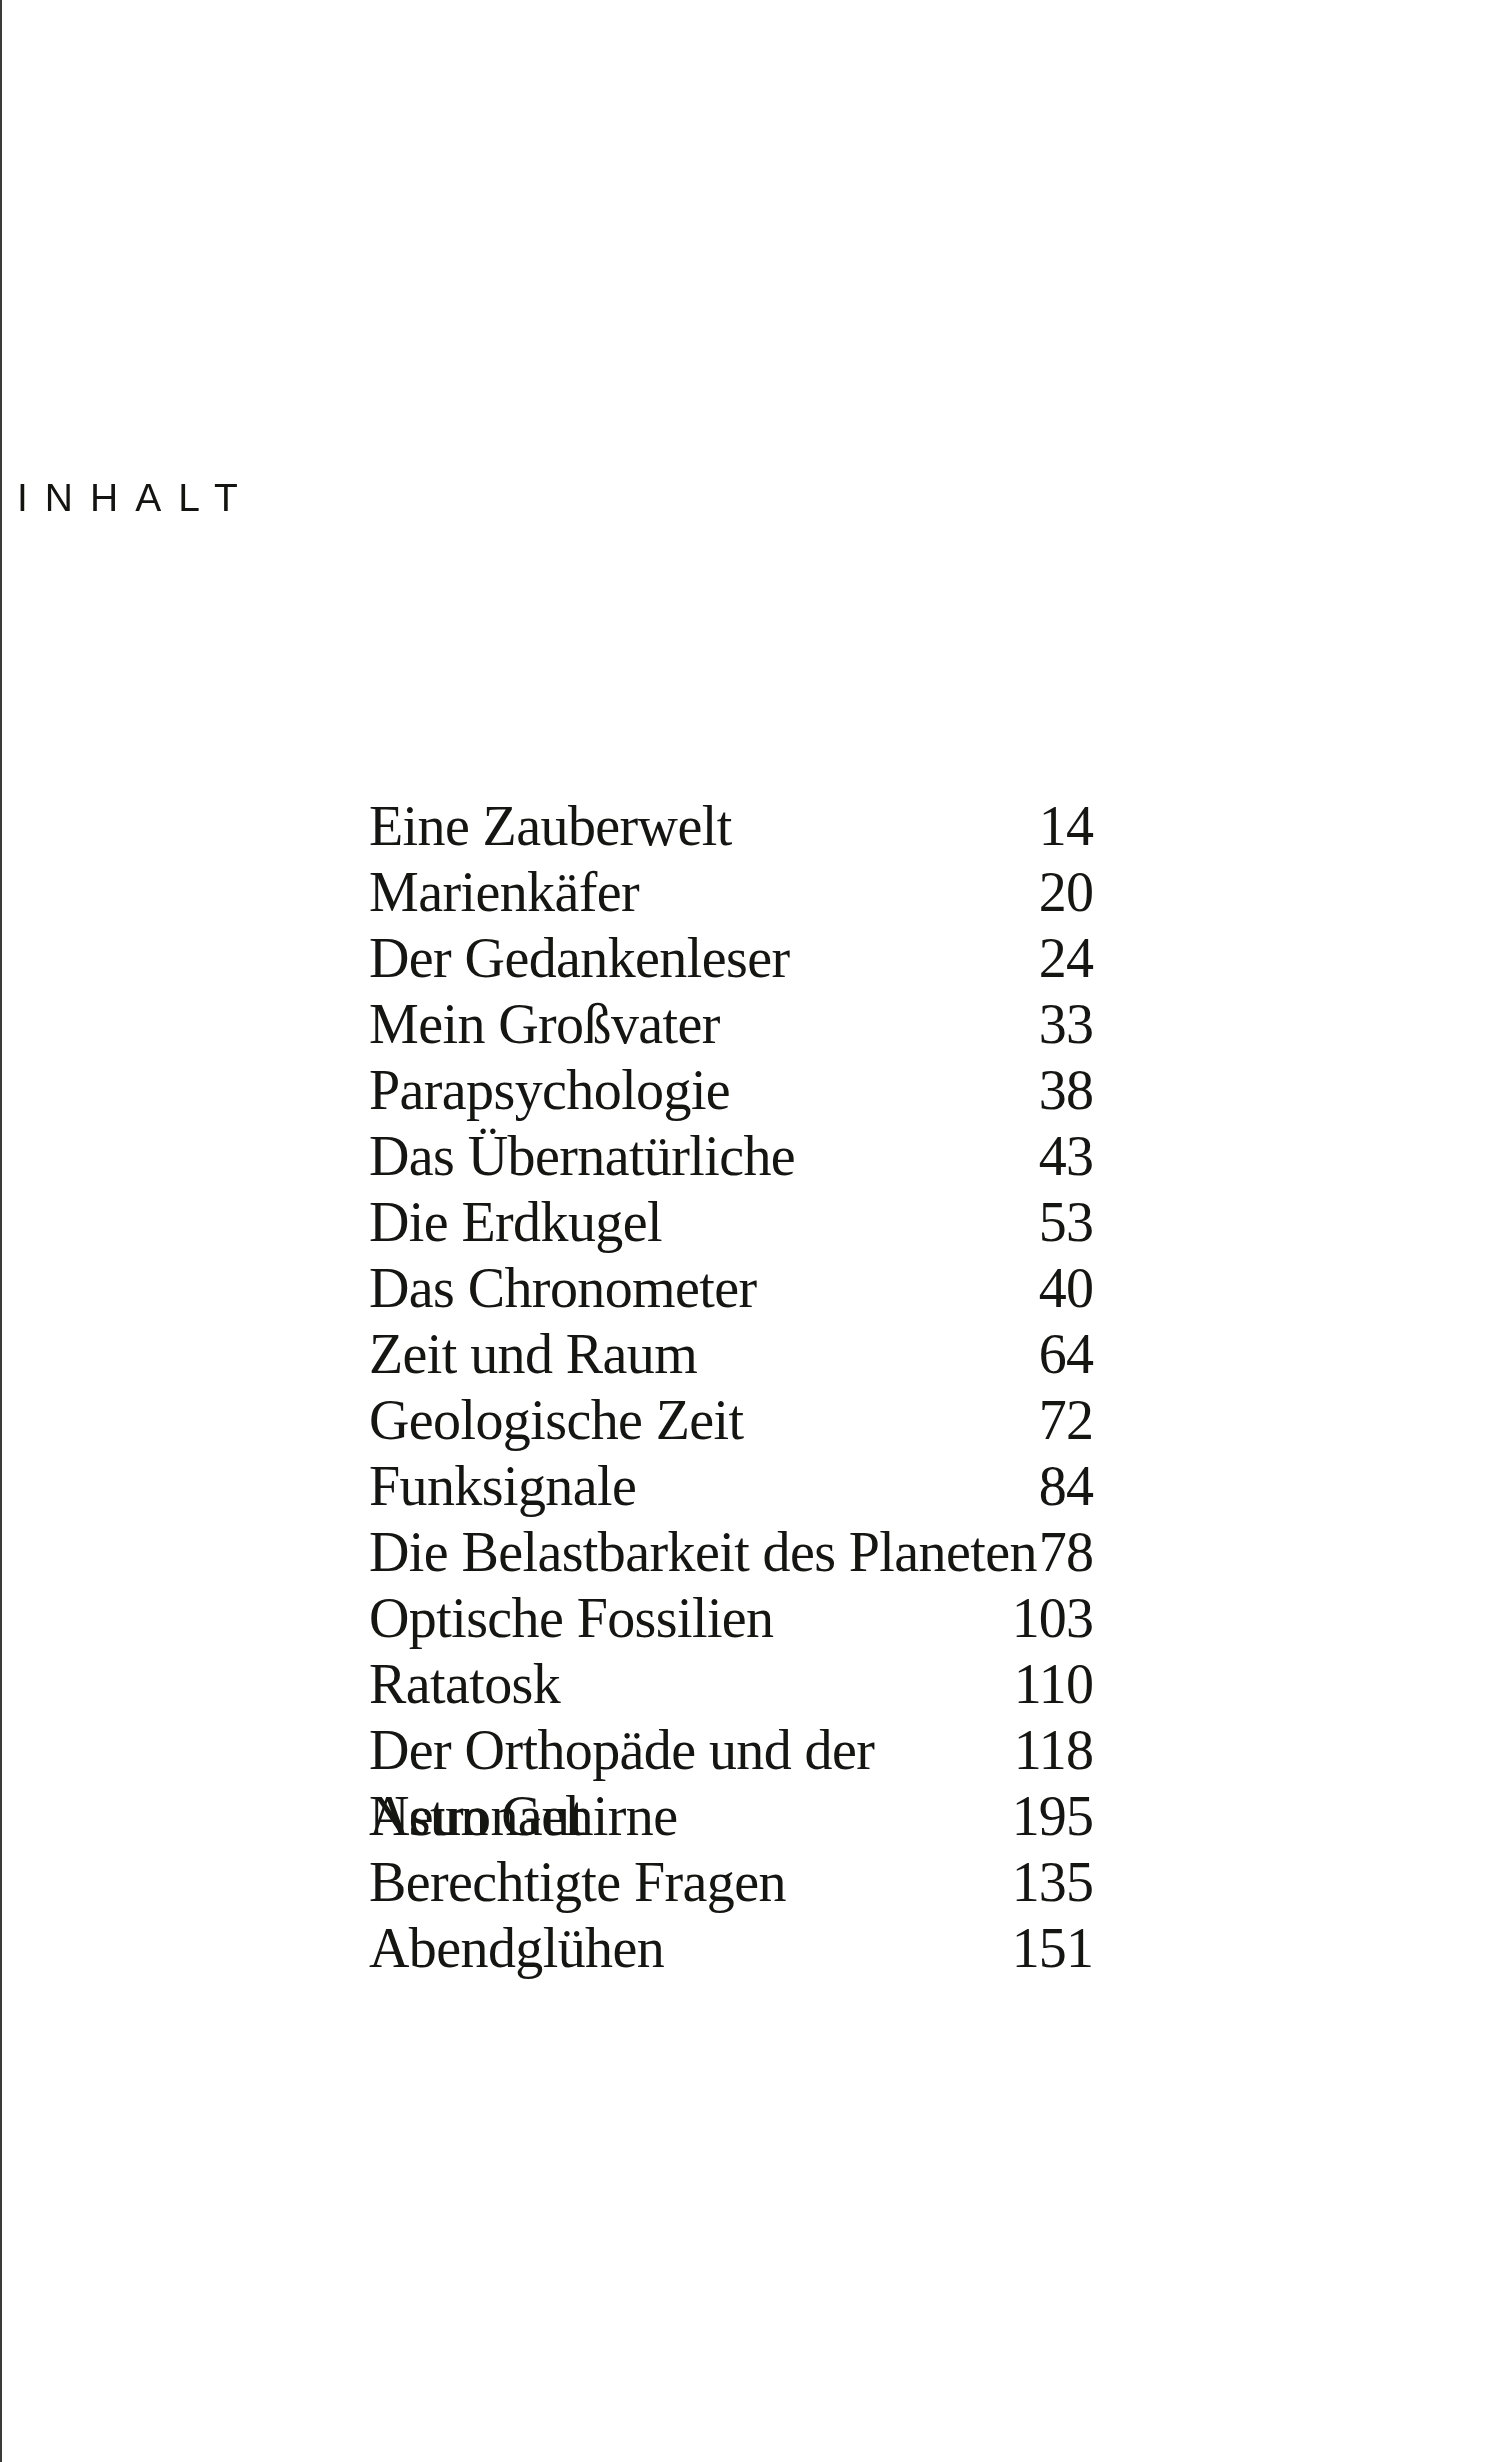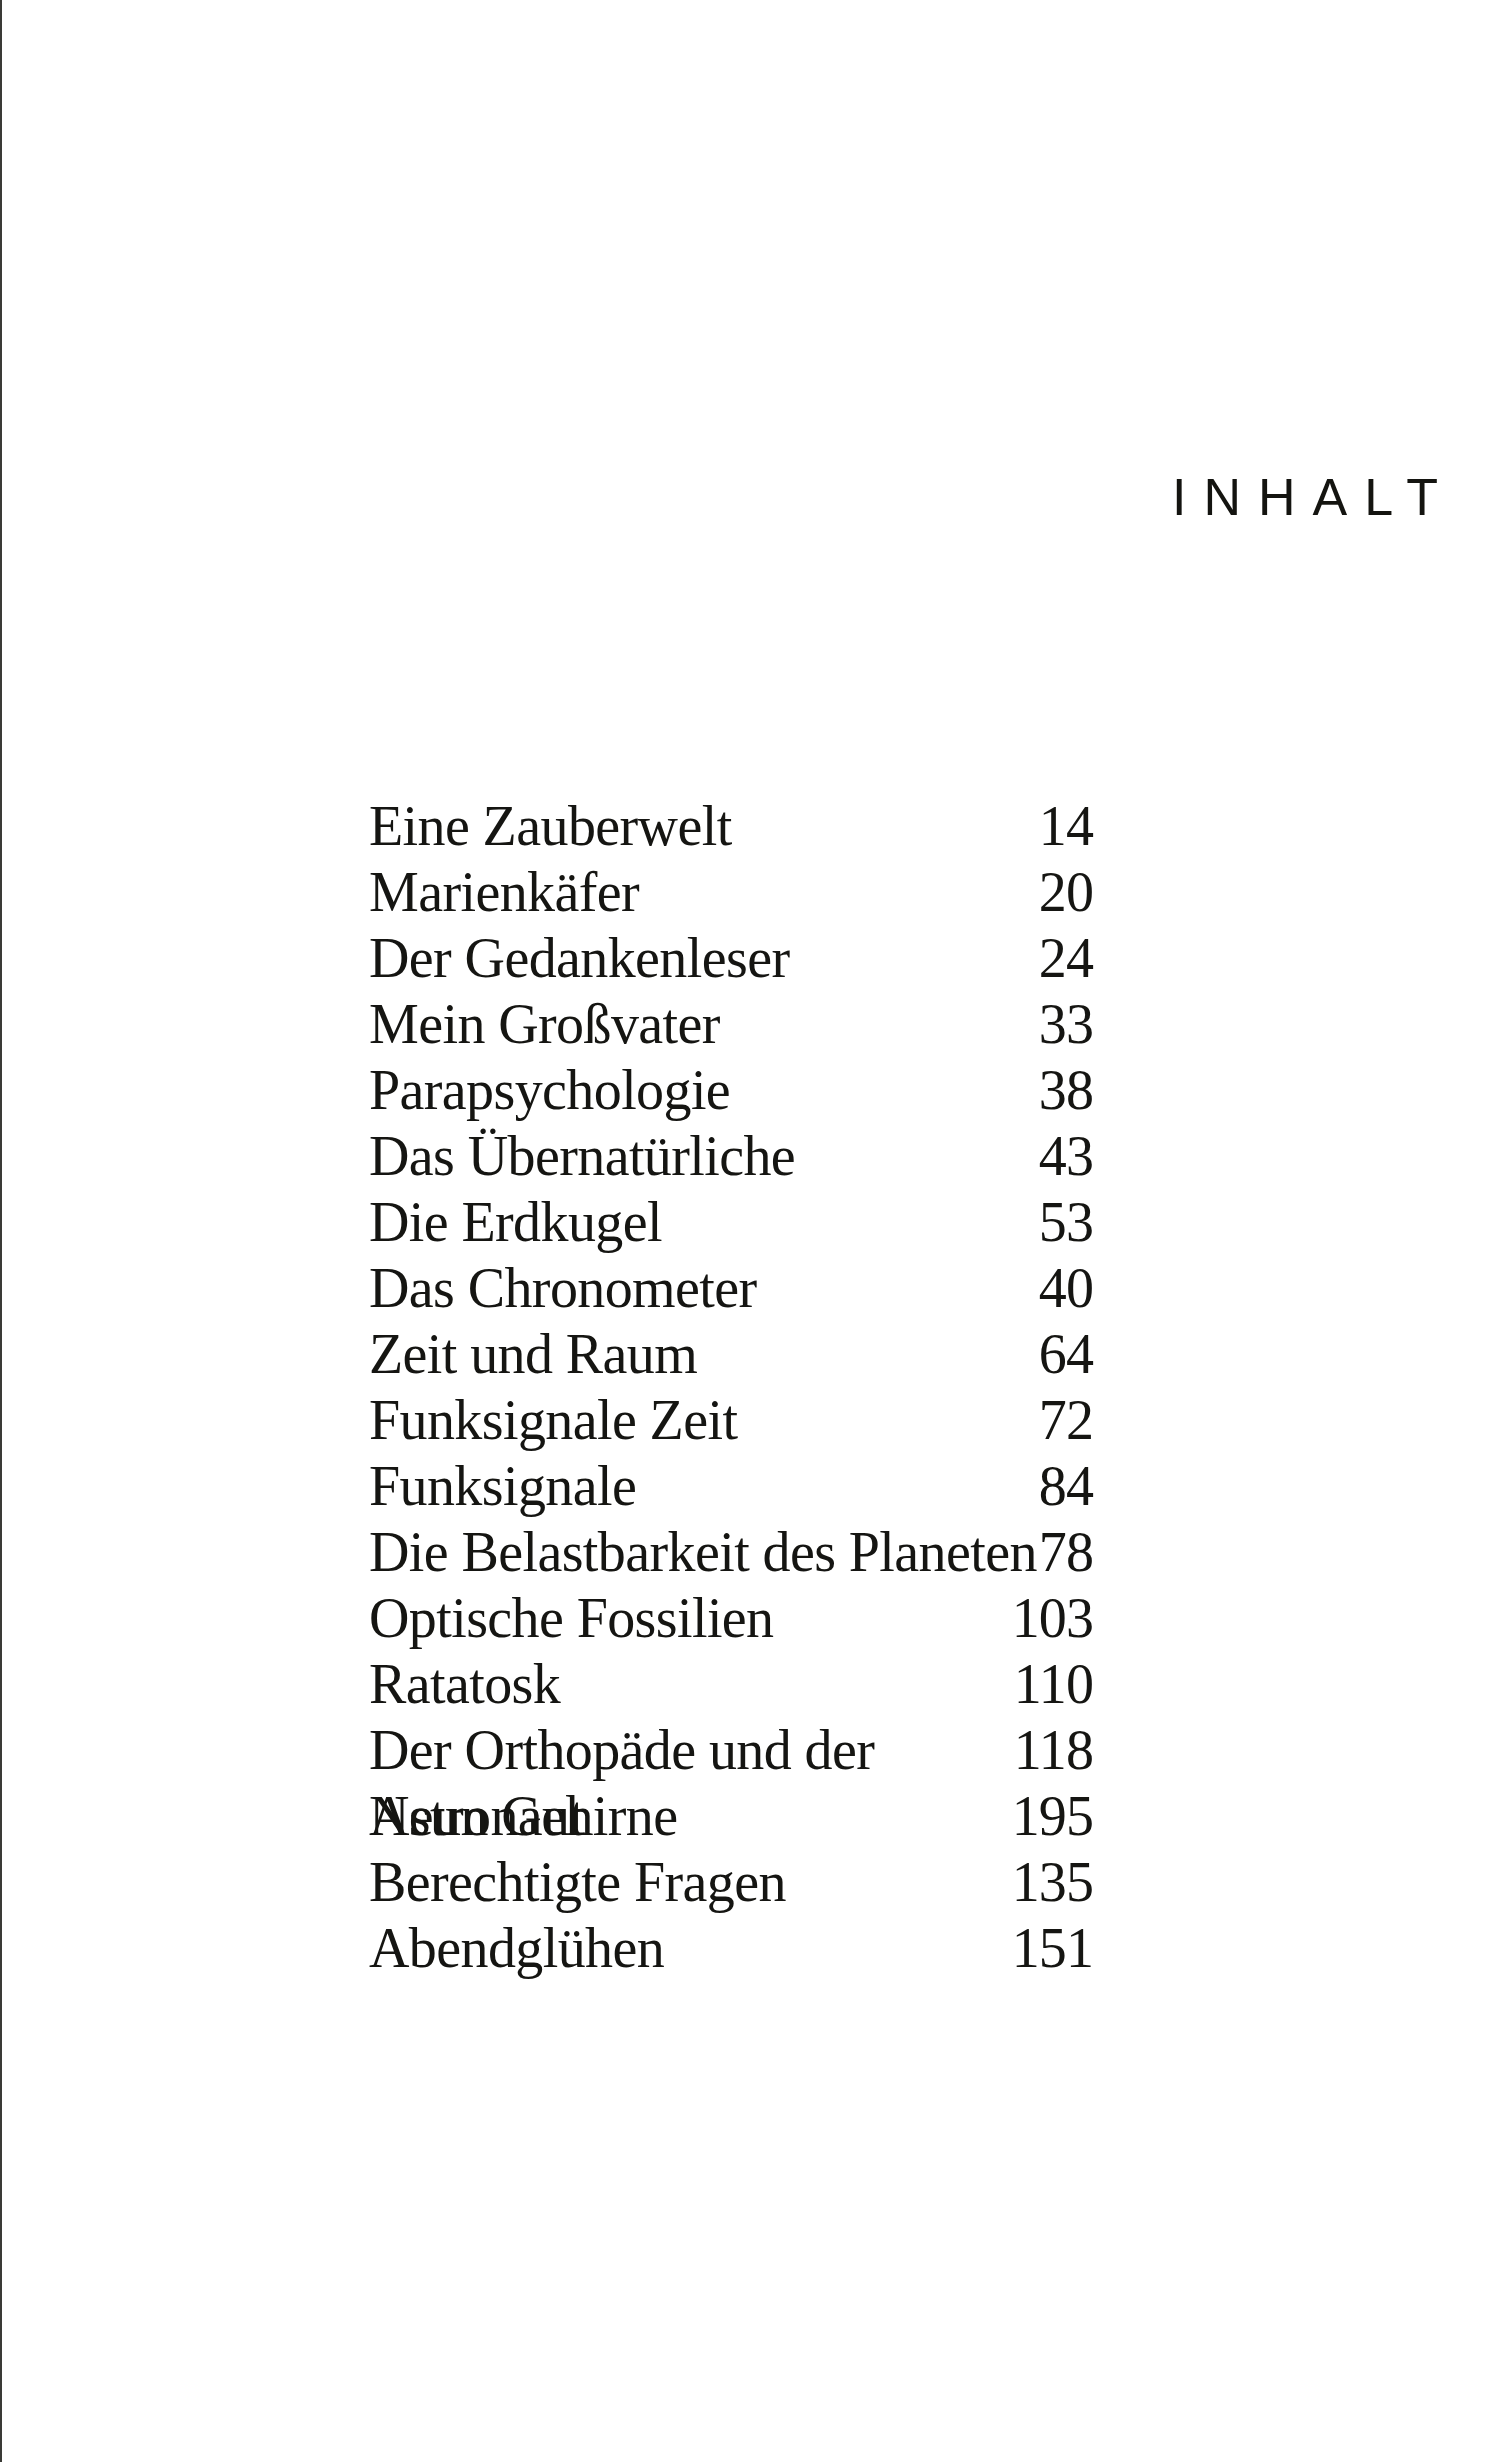--- a/index.html
+++ b/index.html
@@ -1,20 +1,20 @@
 <!DOCTYPE html>
 <html style="font-size:15px"><head>
 <meta charset="utf-8">
 <style>
   html, body { margin: 0; padding: 0; background: #ffffff; }
   body { width: 1501px; height: 2462px; position: relative; overflow: hidden; }
   .edge { position: absolute; left: 0; top: 0; width: 1.9px; height: 2462px; background: #3a3a36; }
   .title {
-    position: absolute; left: 0; width: 1455px; top: 471px; text-align: right;
-    font-family: "Liberation Sans", sans-serif; font-size: 52px; letter-spacing: 17px;
+    position: absolute; left: 0; width: 1455px; top: 471px; text-align: left;
+    font-family: "Liberation Sans", sans-serif; font-size: 39px; letter-spacing: 17px;
     color: #141410; line-height: 53px; padding-left: 17px; box-sizing: border-box;
   }
   .toc { position: absolute; left: 369px; top: 793px; width: 724px; }
   .row {
     display: flex; justify-content: space-between; align-items: baseline;
     height: 66px; line-height: 66px;
     font-family: "Liberation Serif", serif; font-size: 56px; color: #151512;
   }
   .row .t { letter-spacing: -0.6px; }
   .row .p { letter-spacing: -0.9px; }
@@ -57,21 +57,21 @@
     </div>
   <div class="row">
       <span class="t">Das Chronometer</span>
       <span class="p">40</span>
     </div>
   <div class="row">
       <span class="t">Zeit und Raum</span>
       <span class="p">64</span>
     </div>
   <div class="row">
-      <span class="t">Funksignale Zeit</span>
+      <span class="t">Geologische Zeit</span>
       <span class="p">72</span>
     </div>
   <div class="row">
       <span class="t">Funksignale</span>
       <span class="p">84</span>
     </div>
   <div class="row">
       <span class="t">Die Belastbarkeit des Planeten</span>
       <span class="p">78</span>
     </div>

